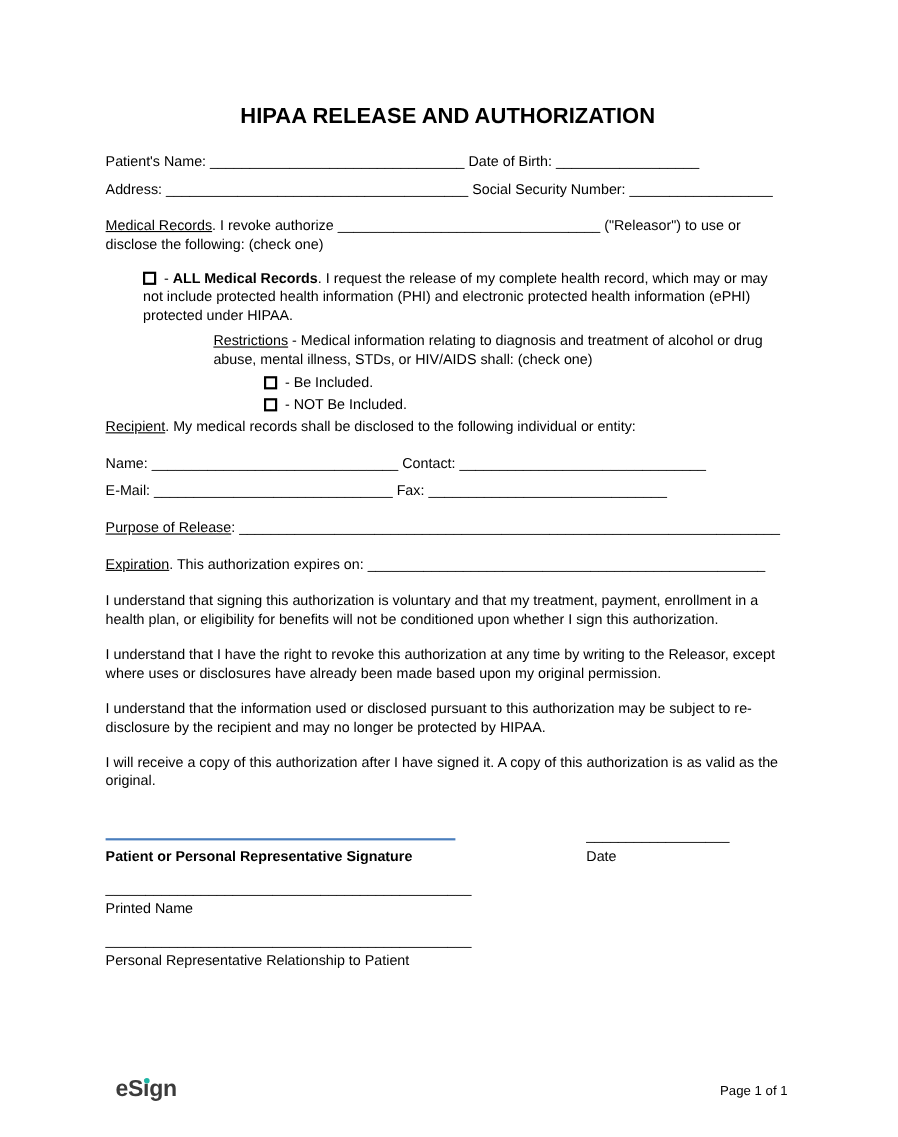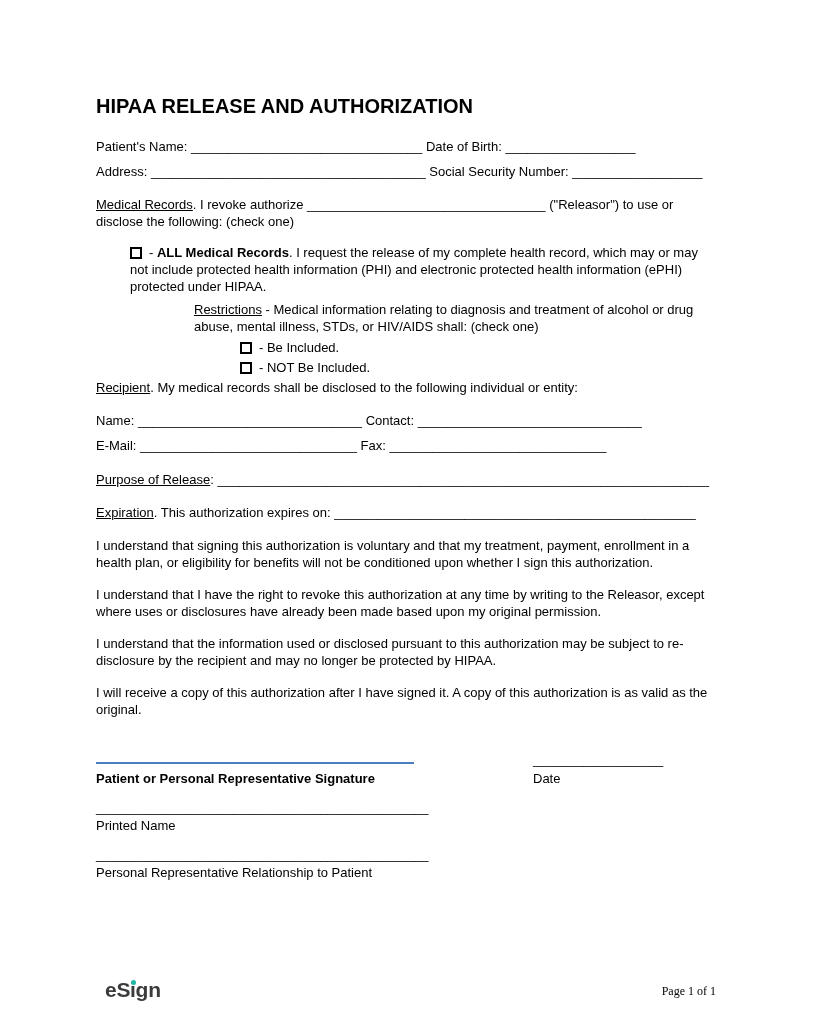--- a/index.html
+++ b/index.html
@@ -7,21 +7,21 @@
   body {
     width: 816px; height: 1034px;
     position: relative;
     font-family: "Liberation Sans", "DejaVu Sans", sans-serif;
     font-size: 13px; line-height: 17px; color: #000;
     overflow: hidden;
   }
   .content { position: absolute; left: 96px; top: 94px; width: 622px; }
   .title {
     font-size: 20px; line-height: 24px; font-weight: bold;
-    margin-bottom: 20px;
+    text-align: center; margin-bottom: 20px;
     font-family: "Liberation Sans", sans-serif;
   }
   .line { margin-bottom: 8px; }
   .mb16 { margin-bottom: 16px; }
   .mb14 { margin-bottom: 14px; }
   .mb17 { margin-bottom: 17px; }
   .para { margin-bottom: 15px; }
   .underline { text-decoration: underline; }
   .bold { font-weight: bold; }
   .blank { letter-spacing: 0; white-space: nowrap; }
@@ -51,21 +51,21 @@
   .logo {
     position: absolute; left: 105px; bottom: 0;
     font-size: 21px; line-height: 24px; font-weight: bold;
     color: var(--logo-text, #3b3b3b); letter-spacing: -0.3px;
   }
   .logo-dot {
     position: absolute; left: 26px; top: 2px;
     width: 5px; height: 5px; border-radius: 50%;
     background: var(--logo-dot, #1fb6a6);
   }
-  .page-num { position: absolute; right: 100px; bottom: 2px; font-size: 12px; font-family: Liberation Serif, serif; }
+  .page-num { position: absolute; right: 100px; bottom: 2px; font-size: 12px; }
 </style>
 </head>
 <body>
 
 <div class="content">
 
   <h1 class="title">HIPAA RELEASE AND AUTHORIZATION</h1>
 
   <p class="line"><span>Patient's Name: </span><span class="blank">________________________________</span><span> Date of Birth: </span><span class="blank">__________________</span></p>
 

